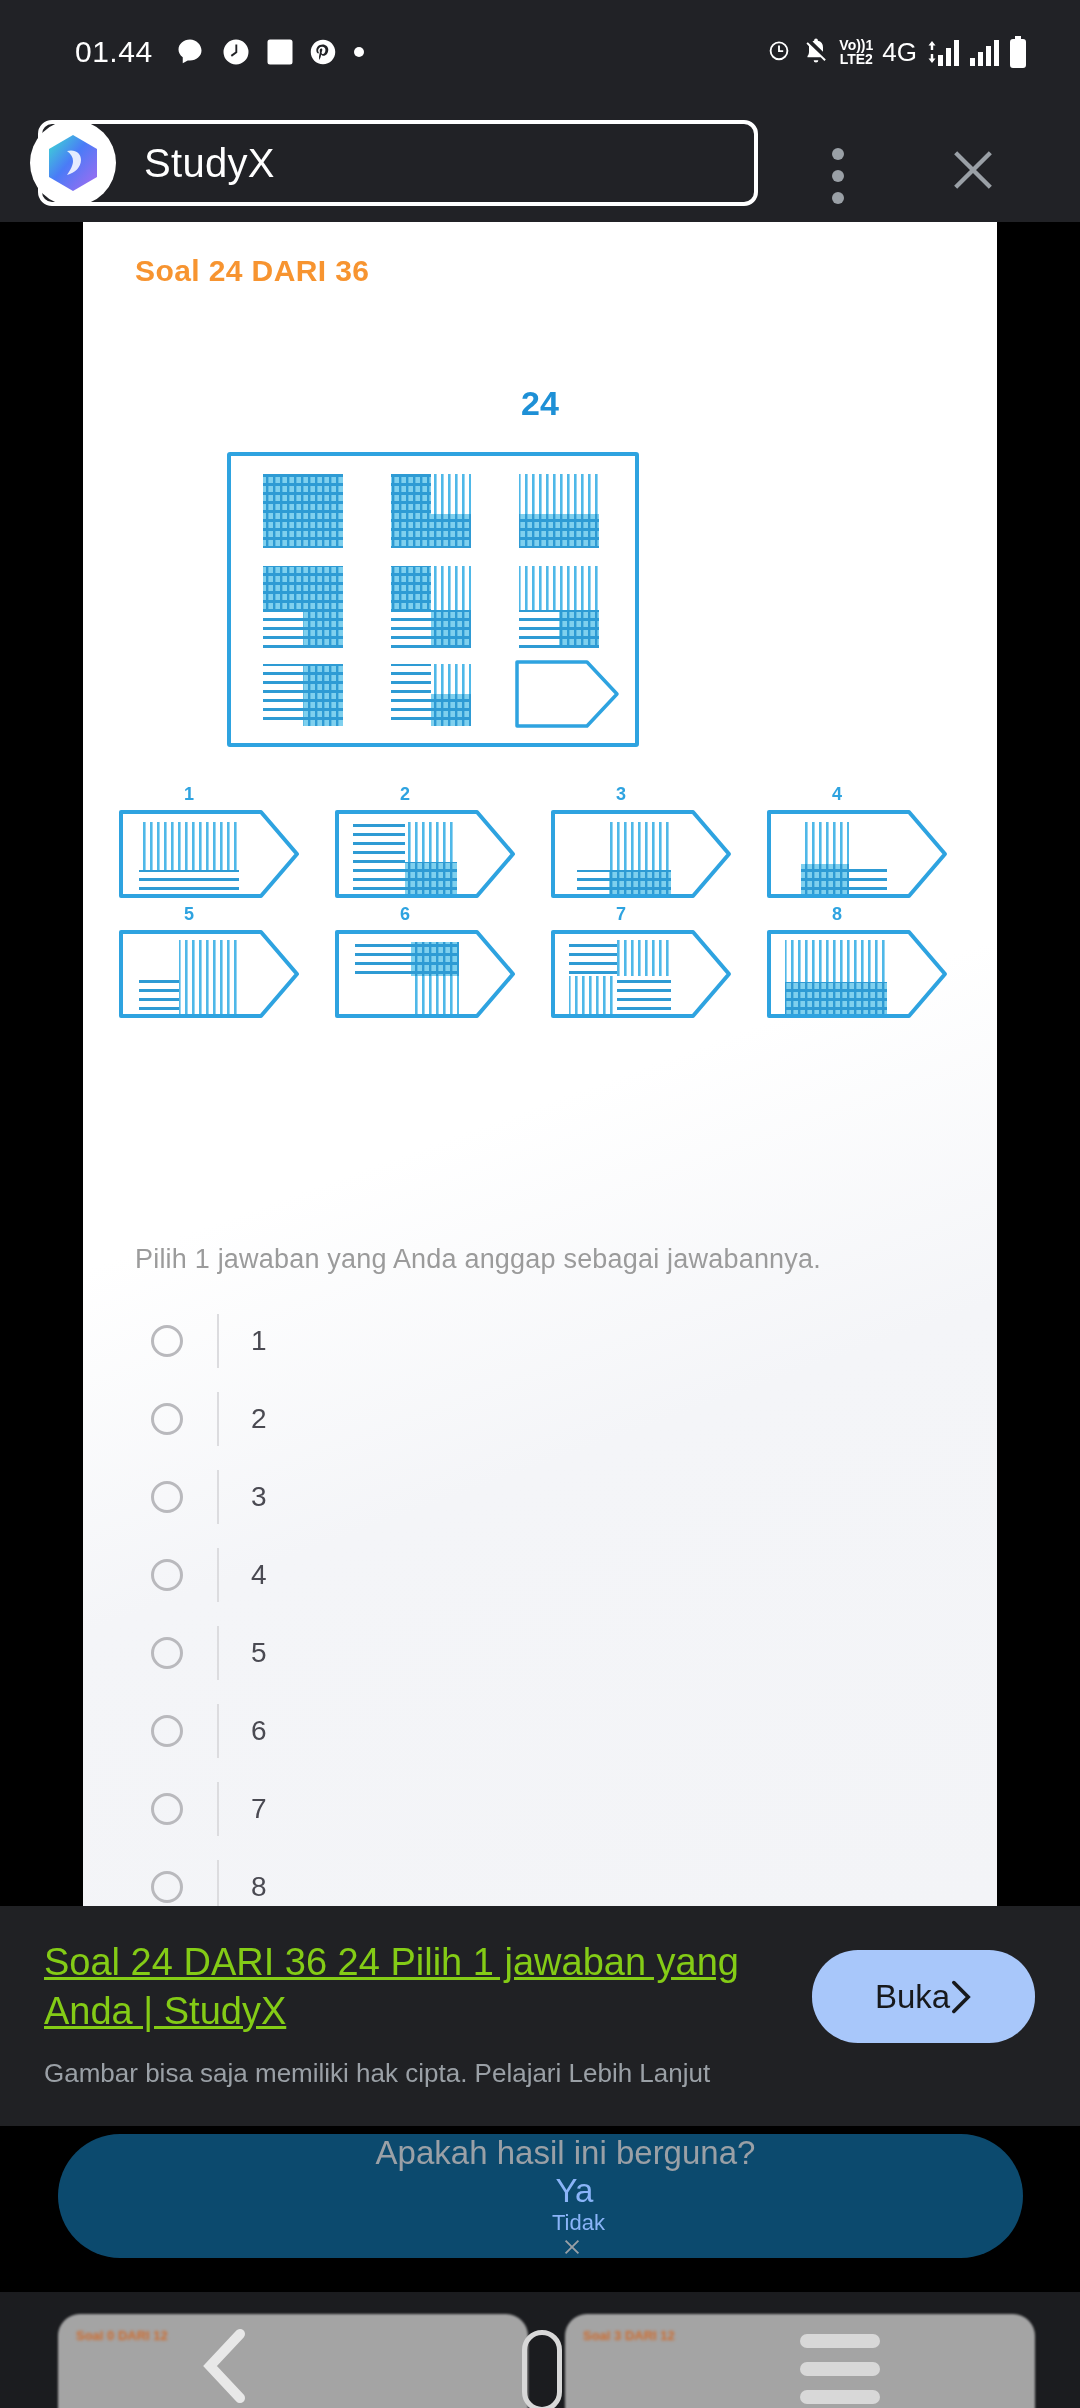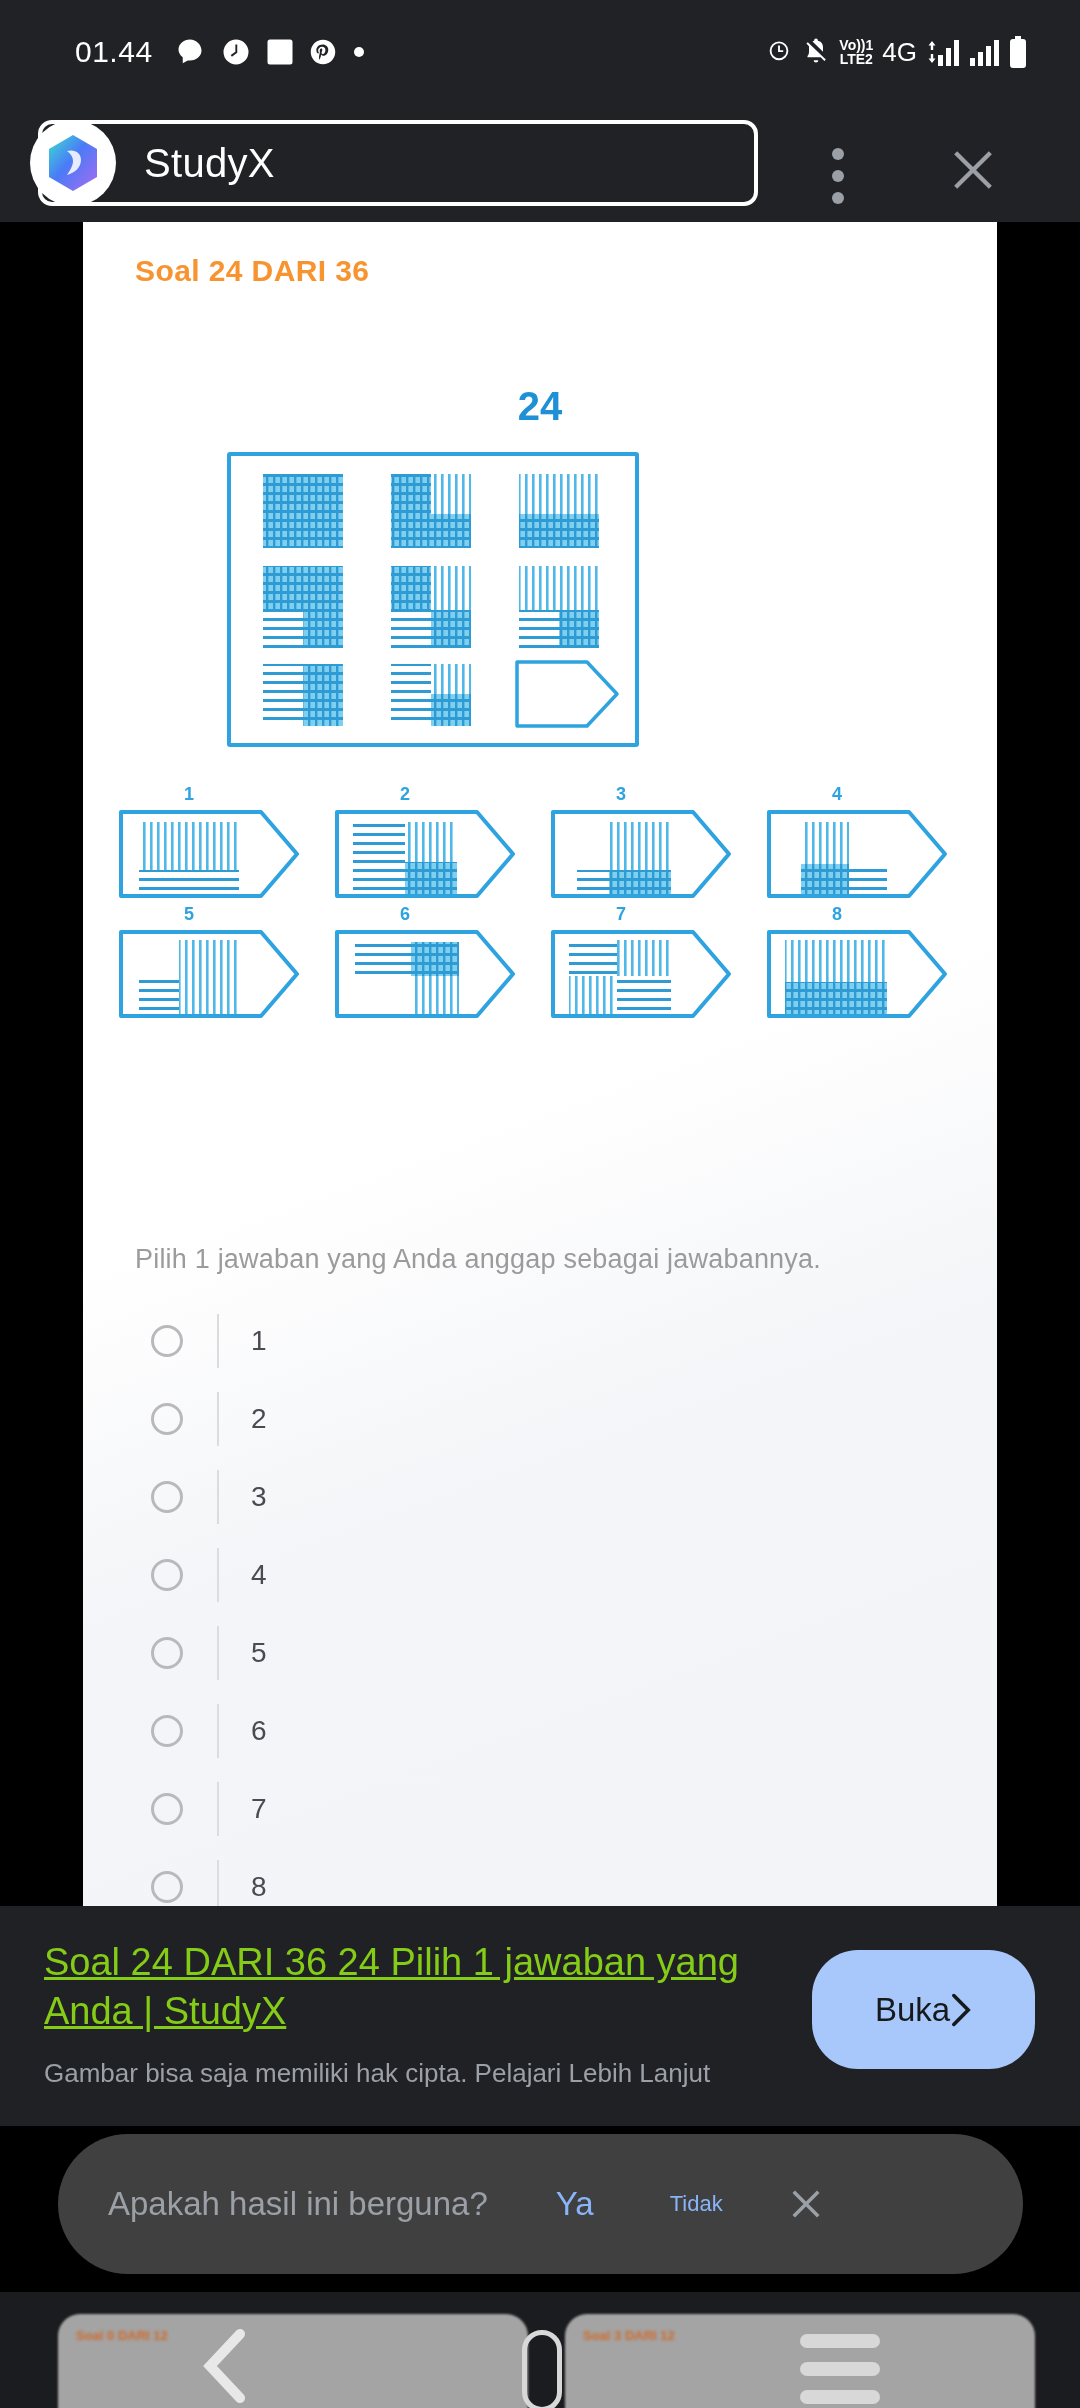--- a/index.html
+++ b/index.html
@@ -37,21 +37,21 @@
 
   
   .page { position:absolute; left:83px; top:222px; width:914px; height:1684px;
           background:#fff; overflow:hidden; }
   .page-inner { position:relative; width:914px; height:1684px;
                 background:linear-gradient(160deg,#ffffff 0%,#ffffff 52%,#f4f5f8 70%,#f3f4f7 100%); }
 
   .soal { position:absolute; left:52px; top:32px; color:#F79430;
           font-size:30px; font-weight:700; letter-spacing:.4px; }
   .big24 { position:absolute; left:0; top:162px; width:914px; text-align:center;
-           color:#1E90D6; font-size:40px; font-weight:700; }
+           color:#1E90D6; font-size:34px; font-weight:700; }
 
   
   .matrix { position:absolute; left:144px; top:230px; width:412px; height:295px;
             border:4px solid #2EA3E0; border-radius:3px; }
 
   
   .opts { position:absolute; left:32px; top:584px; width:850px; }
   .optrow { display:flex; gap:23px; margin-bottom:24px; }
   .opt { position:relative; width:193px; height:96px; }
   .optnum { position:absolute; top:-22px; left:0; width:148px; text-align:center;
@@ -70,31 +70,31 @@
   .rdiv { width:2px; height:54px; background:#dcdcdf; margin-left:34px; }
   .rlabel { color:#4a4a52; font-size:28px; margin-left:32px; }
 
   
   .result { position:absolute; left:0; top:1906px; width:1080px; height:220px;
             background:#202124; }
   .res-title { position:absolute; left:44px; top:32px; width:700px;
                color:#84cc16; font-size:38px; line-height:1.28; font-weight:400;text-decoration:underline; }
   .res-sub { position:absolute; left:44px; top:152px; color:#9aa0a6;
              font-size:26px; }
-  .buka { position:absolute; left:812px; top:44px; width:223px; height:119px;
+  .buka { position:absolute; left:812px; top:44px; width:223px; height:93px;
           background:#A8C7FA; border-radius:46px; color:#17191c;
           font-size:33px; display:flex; align-items:center; justify-content:center;
           gap:0; border:none; font-family:"Liberation Sans", sans-serif; }
 
   
   .fbwrap { position:absolute; left:0; top:2126px; width:1080px; height:166px;
             background:#000; }
-  .fb { position:absolute; left:58px; top:8px; width:965px; height:140px;
-        background:#404040; border-radius:70px;
-        display:flex; align-items:center; }
+  .fb { position:absolute; left:58px; top:8px; width:965px; height:124px;
+        background:#0c4a6e; border-radius:70px;
+        display:flex; align-items:center;flex-direction:column; }
   .fb-q { color:#9aa0a6; font-size:33px; margin-left:50px; }
   .fb-ya { color:#8AB4F8; font-size:33px; margin-left:68px; }
   .fb-tidak { color:#8AB4F8; font-size:22px; margin-left:76px; }
   .fb-x { margin-left:62px; }
 
   
   .navbar { position:absolute; left:0; top:2292px; width:1080px; height:116px;
             background:#1b1c1f; overflow:hidden; }
   .navcard { position:absolute; top:22px; height:120px; background:#b0b0b0;
              border-radius:22px; filter:blur(1.2px); opacity:.92; }

